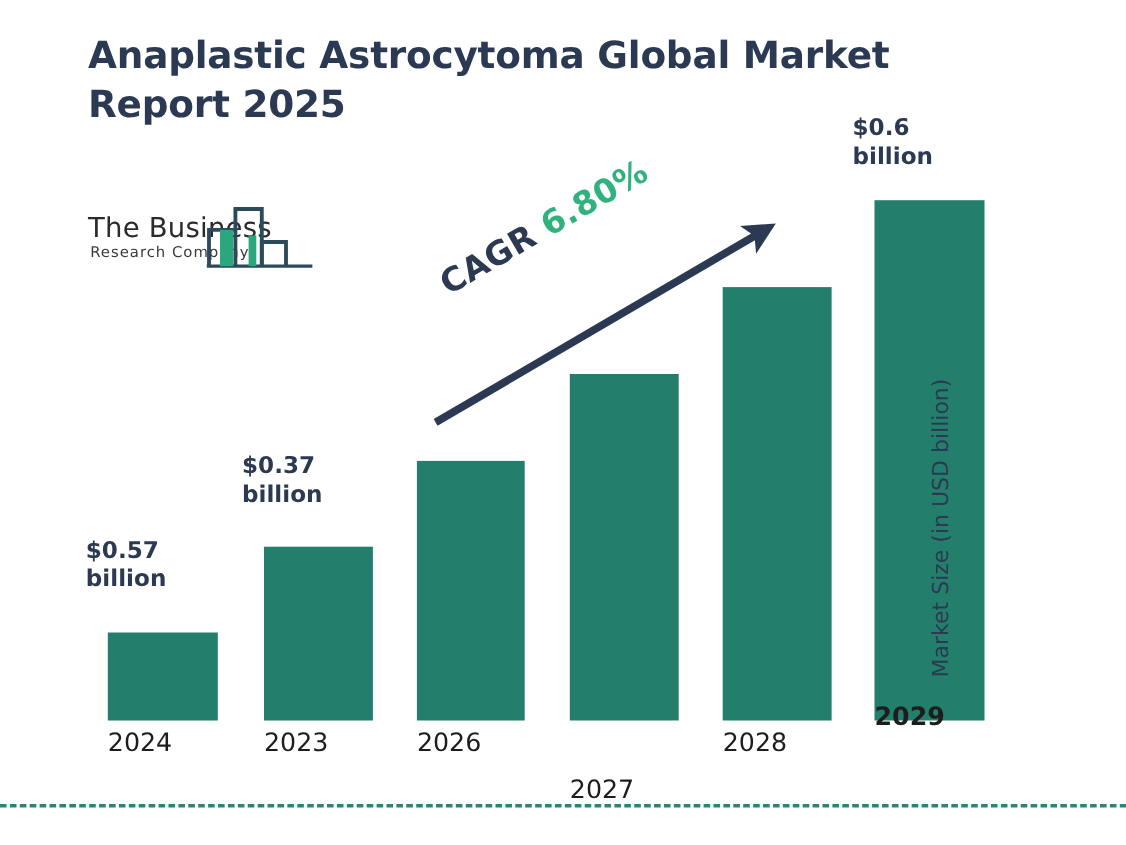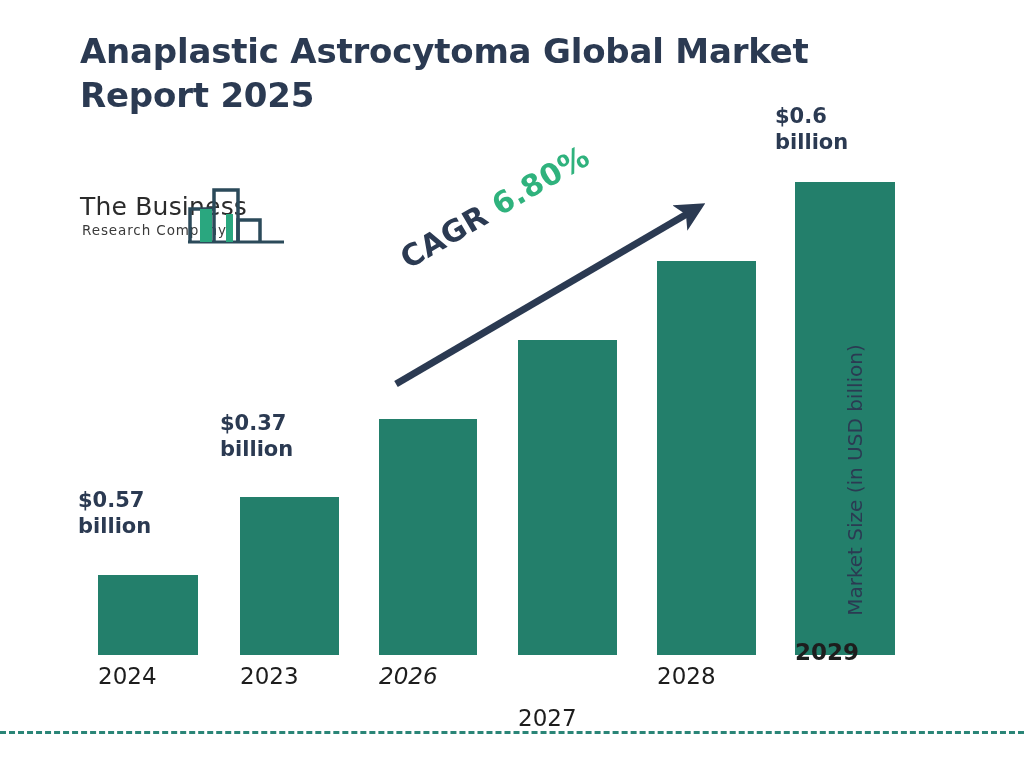--- a/index.html
+++ b/index.html
@@ -168,21 +168,21 @@
     <div>$0.37</div>
     <div>billion</div>
   </div>
   <div class="bar-value-label" style="left:775px; top:103px; width:140px;">
     <div>$0.6</div>
     <div>billion</div>
   </div>
 
   <div class="x-tick-label" style="left:98px;  top:663px; width:100px;">2024</div>
   <div class="x-tick-label" style="left:240px; top:663px; width:99px;">2023</div>
-  <div class="x-tick-label" style="left:379px; top:663px; width:98px;font-style:italic;">2026</div>
+  <div class="x-tick-label" style="left:379px; top:663px; width:98px;">2026</div>
   <div class="x-tick-label" style="left:518px; top:663px; width:99px;margin-top:42px;">2027</div>
   <div class="x-tick-label" style="left:657px; top:663px; width:99px;">2028</div>
   <div class="x-tick-label" style="left:795px; top:639px; width:100px;font-weight:bold;">2029</div>
 
   <div id="y-axis-title">Market Size (in USD billion)</div>
 
   <svg style="position:absolute; left:0; top:0; width:1024px; height:768px; pointer-events:none;">
     <defs>
       <marker id="arrowhead" markerWidth="4.2" markerHeight="4.2" refX="2.0" refY="2.1" orient="auto">
         <path d="M0,0 L4.2,2.1 L0,4.2 L1.0,2.1 Z" fill="#2b3a52"></path>

